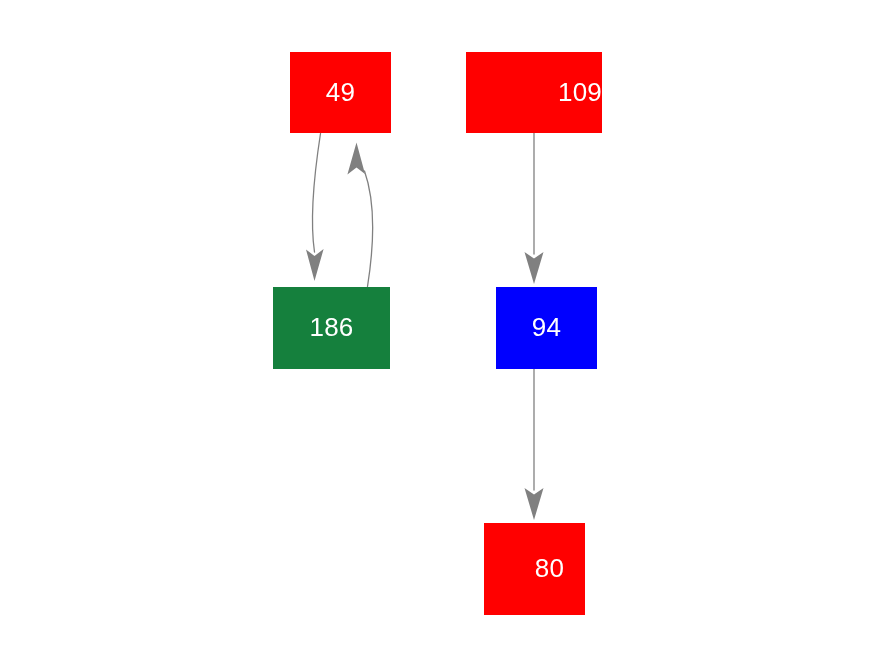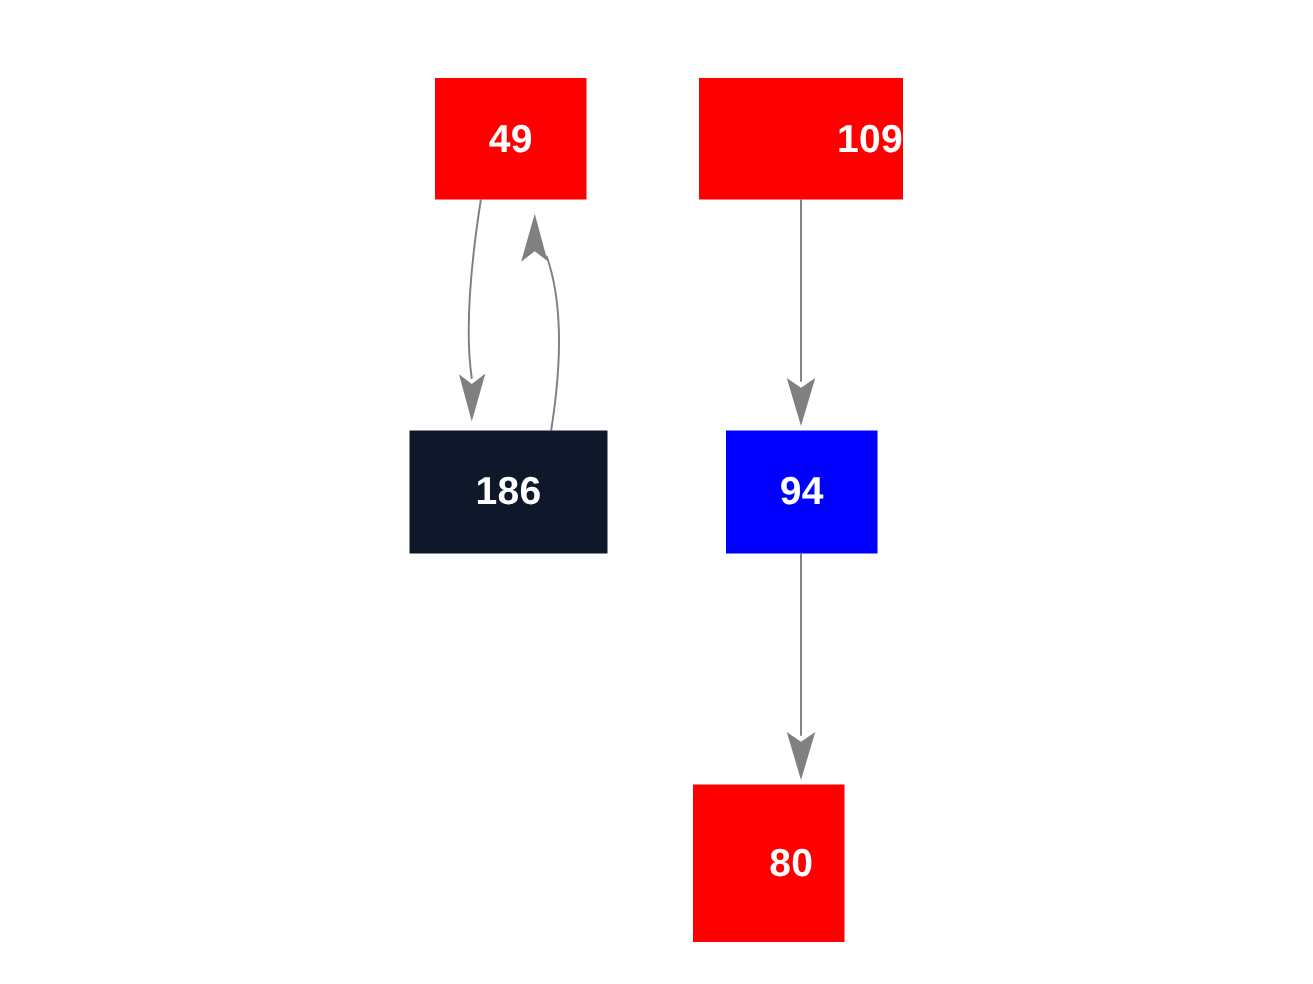--- a/index.html
+++ b/index.html
@@ -30,21 +30,21 @@
   }
   .node {
     position: absolute;
     box-sizing: border-box;
     display: flex;
     align-items: center;
     justify-content: center;
     color: #ffffff;
     font-family: "Liberation Sans", sans-serif;
     font-size: 26px;
-    font-weight: 700;
+    font-weight: 400;
     line-height: 1;
     letter-spacing: 0.2px;
     -webkit-font-smoothing: antialiased;
   }
   .node-label {
     display: block;
     pointer-events: none;
     transform: translateY(-1px);
   }
 </style>
@@ -78,25 +78,25 @@
   </svg>
 
   <div class="node" style="left: 290px; top: 52px; width: 101px; height: 81px; background: rgb(255, 0, 0);">
     <span class="node-label">49</span>
   </div>
 
   <div class="node" style="left: 466px; top: 52px; width: 136px; height: 81px; background: rgb(255, 0, 0); justify-content: flex-end;">
     <span class="node-label">109</span>
   </div>
 
-  <div class="node" style="left: 273px; top: 287px; width: 132px; height: 82px; background: #0f172a;">
+  <div class="node" style="left: 273px; top: 287px; width: 117px; height: 82px; background: #15803d;">
     <span class="node-label">186</span>
   </div>
 
-  <div class="node" style="left: 484px; top: 287px; width: 101px; height: 82px; background: rgb(0, 0, 255);">
+  <div class="node" style="left: 496px; top: 287px; width: 101px; height: 82px; background: rgb(0, 0, 255);">
     <span class="node-label">94</span>
   </div>
 
-  <div class="node" style="left: 462px; top: 523px; width: 101px; height: 105px; background: rgb(255, 0, 0); padding-left: 30px;">
+  <div class="node" style="left: 484px; top: 523px; width: 101px; height: 92px; background: rgb(255, 0, 0); padding-left: 30px;">
     <span class="node-label">80</span>
   </div>
 
 </div>
 
 </body></html>

